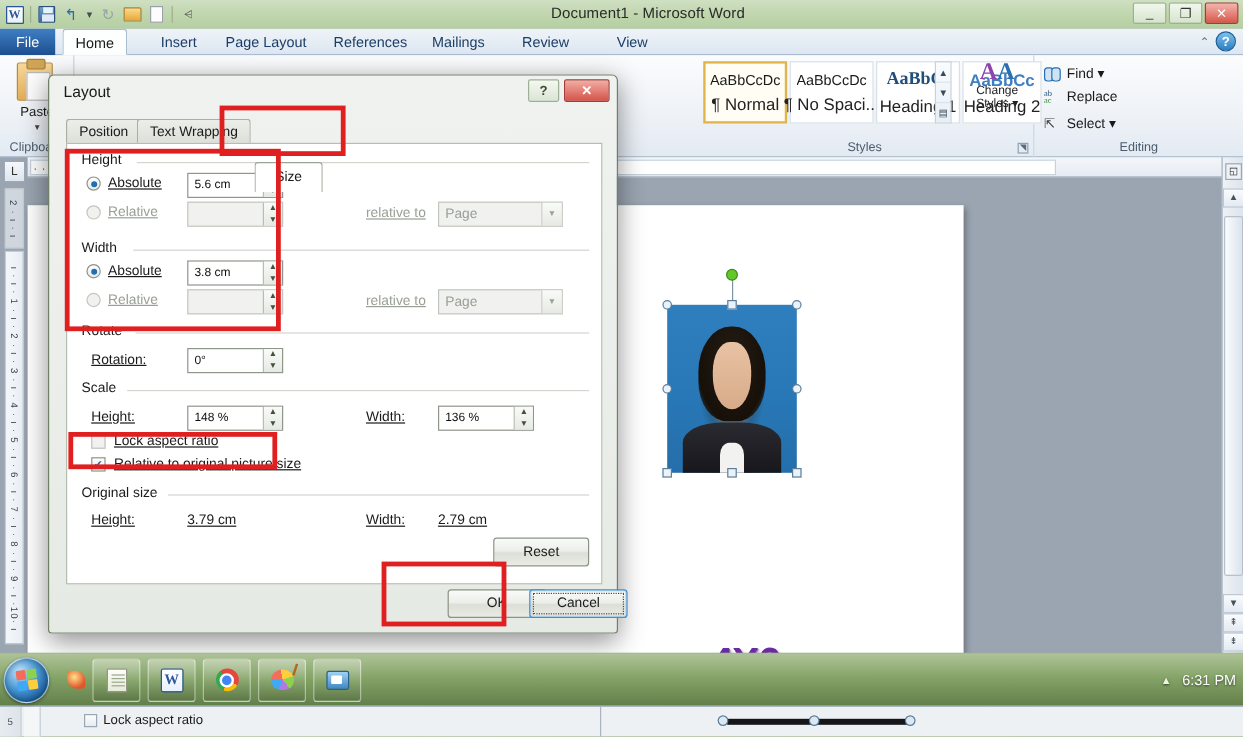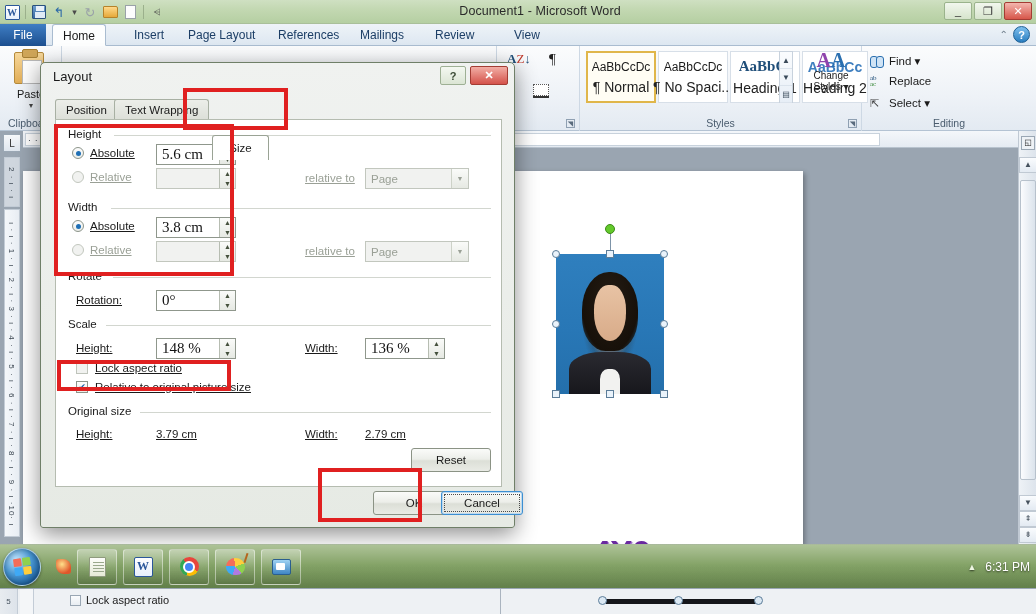--- a/index.html
+++ b/index.html
@@ -371,21 +371,21 @@
     display:inline-flex;align-items:center;justify-content:center;
   }
   .radio.on:after{ content:""; width:5px;height:5px;border-radius:50%; background:#1f6fb5;}
   .radio.dis{ background:#f1f2f0; border-color:#c2c7be;}
   .lbl{ font-size:11.5px; color:#1a1a1a;text-decoration:underline;}
   .lbl.dis{ color:#9aa096;}
   .spin{
     position:absolute; height:21px; border:1px solid #8f978c; background:#fff;
     display:flex; align-items:center;
   }
-  .spin .val{ padding-left:5px; font-size:15px; color:#111; flex:1;font-family:Liberation Serif, serif;}
+  .spin .val{ padding-left:5px; font-size:10px; color:#111; flex:1;}
   .spin.dis{ background:#f1f2f0; border-color:#c2c7be;}
   .spin .btns{
     width:16px; height:19px; border-left:1px solid #b7bdb2;
     display:flex; flex-direction:column;
     background:linear-gradient(180deg,#fafbf9,#e6e9e3);
   }
   .spin .btns span{ flex:1; font-size:7px; color:#44503c; text-align:center; line-height:9px;}
   .combo{
     position:absolute; height:21px; border:1px solid #c2c7be; background:#f1f2f0;
     display:flex; align-items:center;
@@ -469,27 +469,20 @@
 
   <div class="ribbon">
 
     <div class="grp" id="g-clip">
       <div class="paste-ic"></div>
       <div class="paste-lbl">Paste</div>
       <div class="paste-car">▾</div>
       <div class="grplabel">Clipboard</div>
     </div>
 
-    <div class="grp" id="g-mid">
-      <div class="sortic"><b>A</b><i>Z</i><b>↓</b></div>
-      <div class="pilcrow">¶</div>
-      <div class="shadebox">▾</div>
-      <div class="borderic"></div>
-      <div class="dlglaunch">◥</div>
-    </div>
 
     <div class="grp" id="g-styles">
       <div class="stylebox sel" style="left:6px">
         <div class="sprev">AaBbCcDc</div>
         <div class="sname">¶ Normal</div>
       </div>
       <div class="stylebox" style="left:78px">
         <div class="sprev">AaBbCcDc</div>
         <div class="sname">¶ No Spaci...</div>
       </div>

